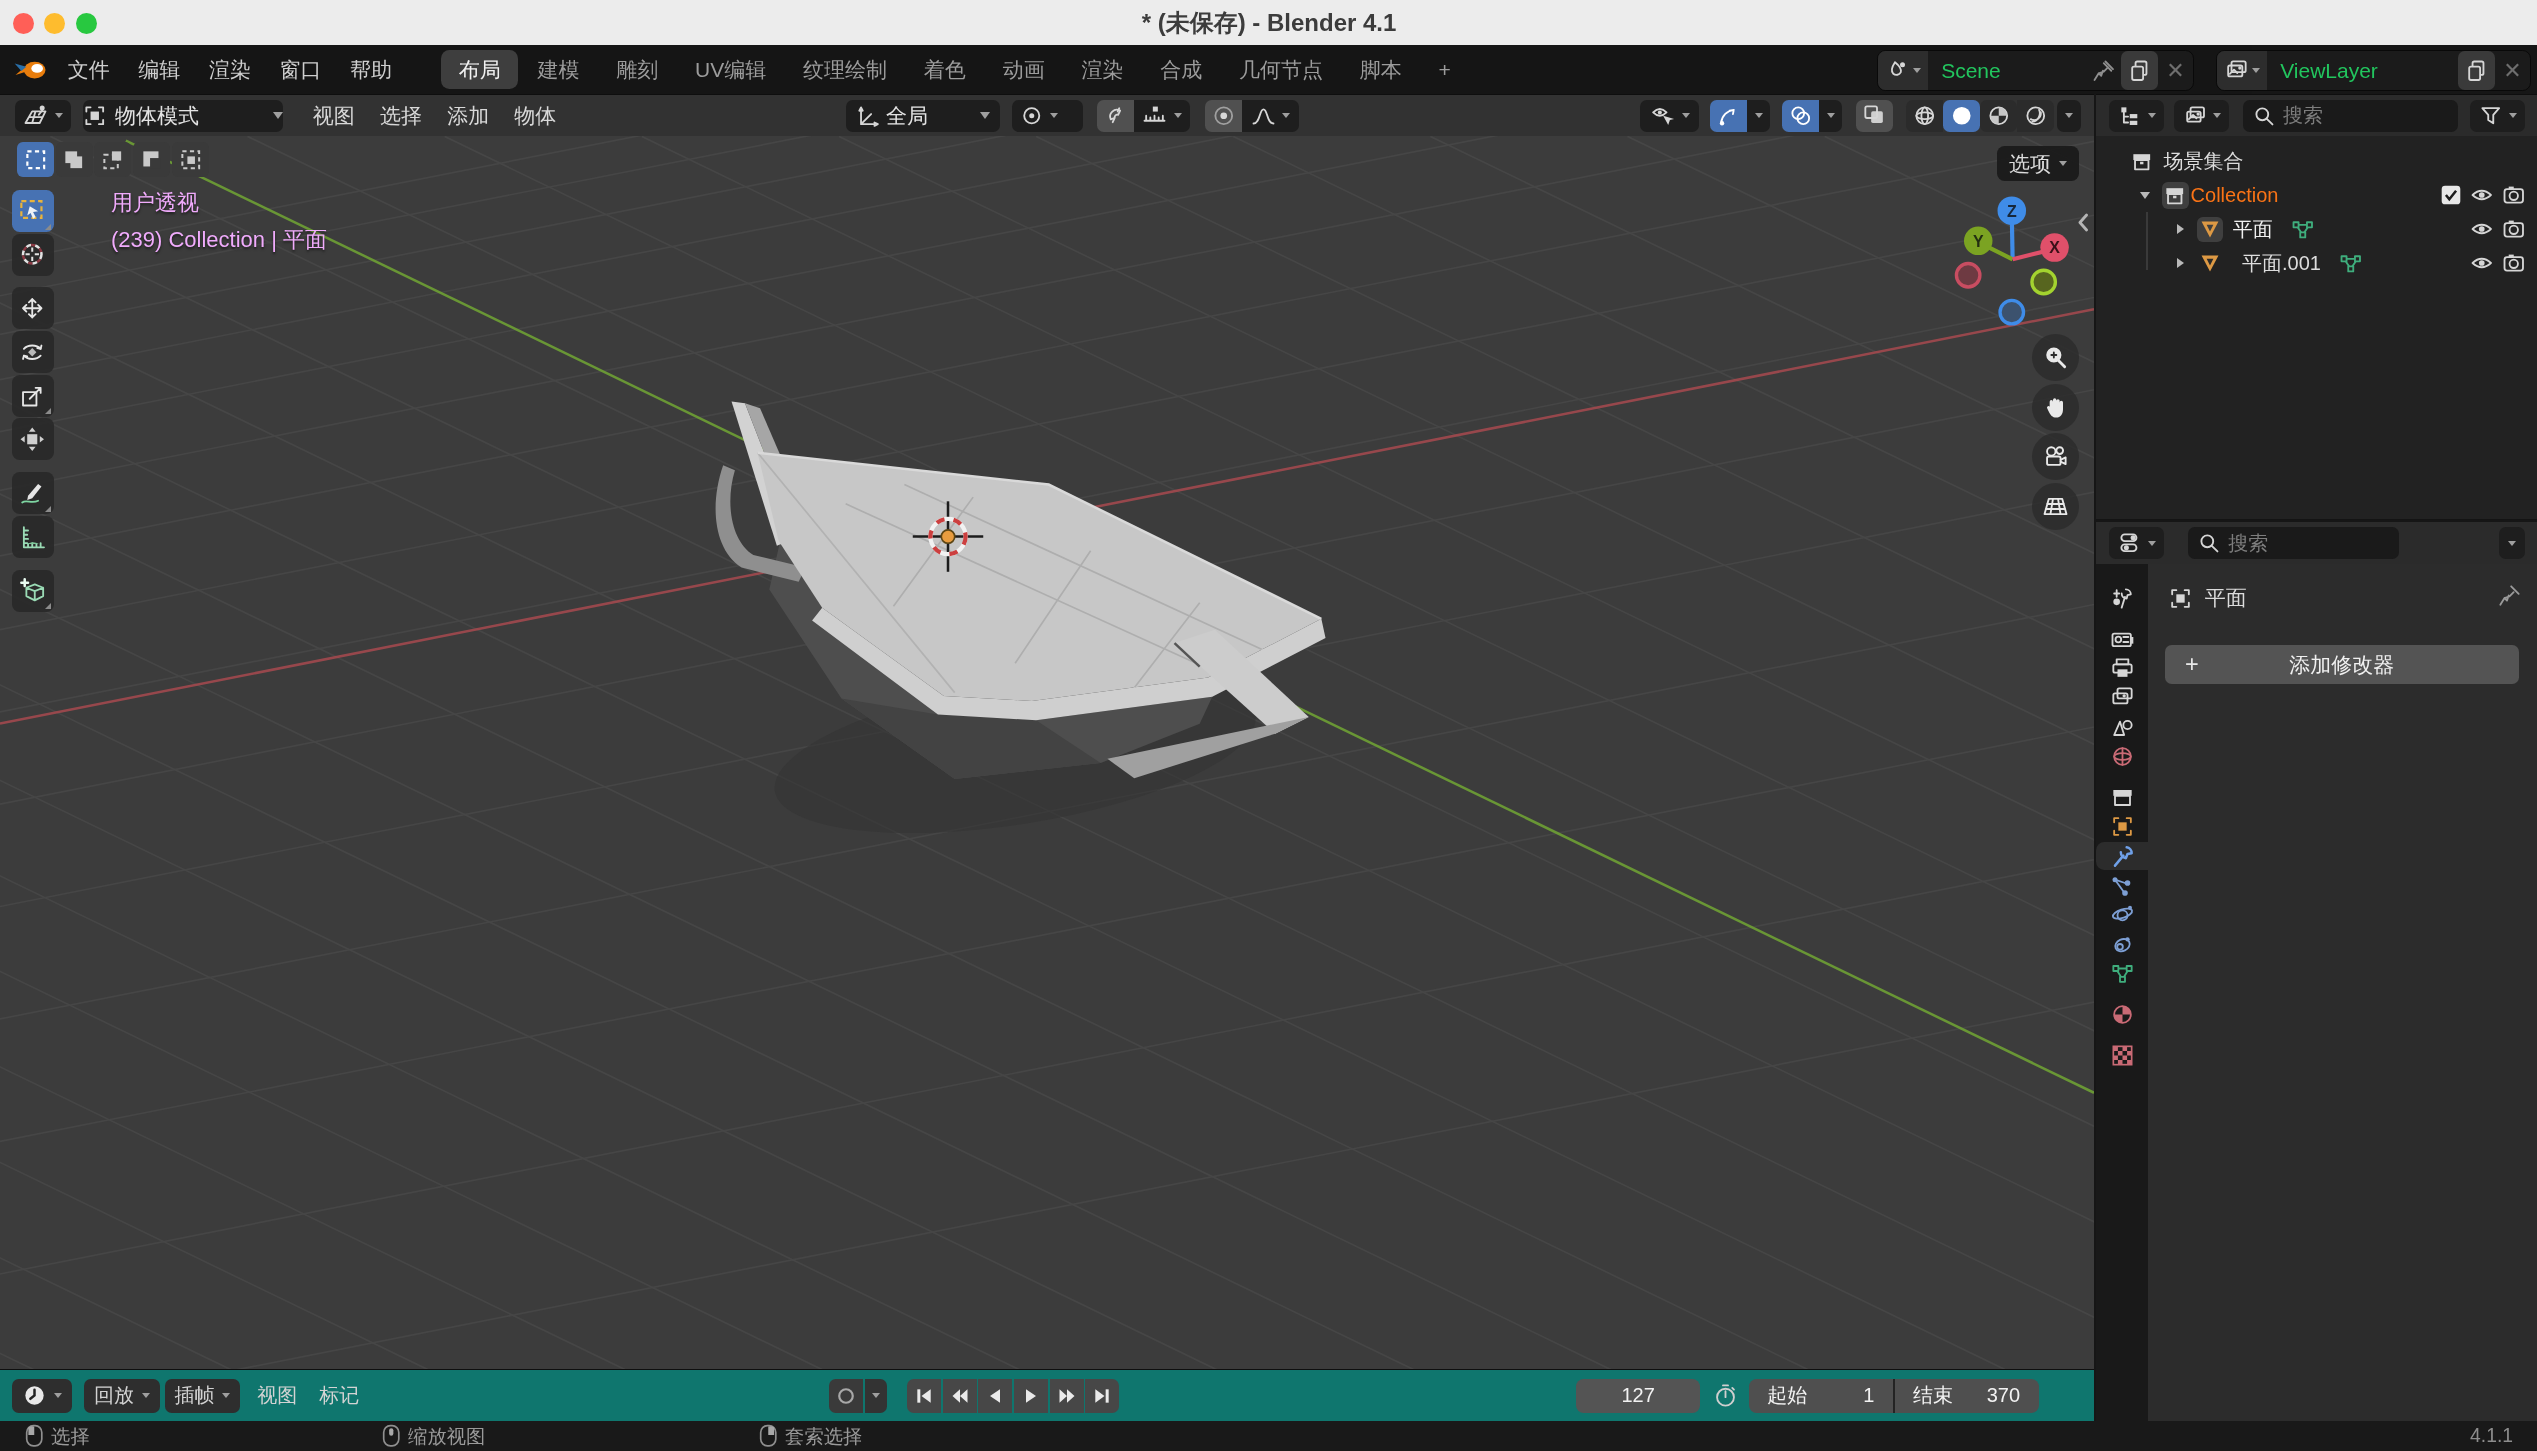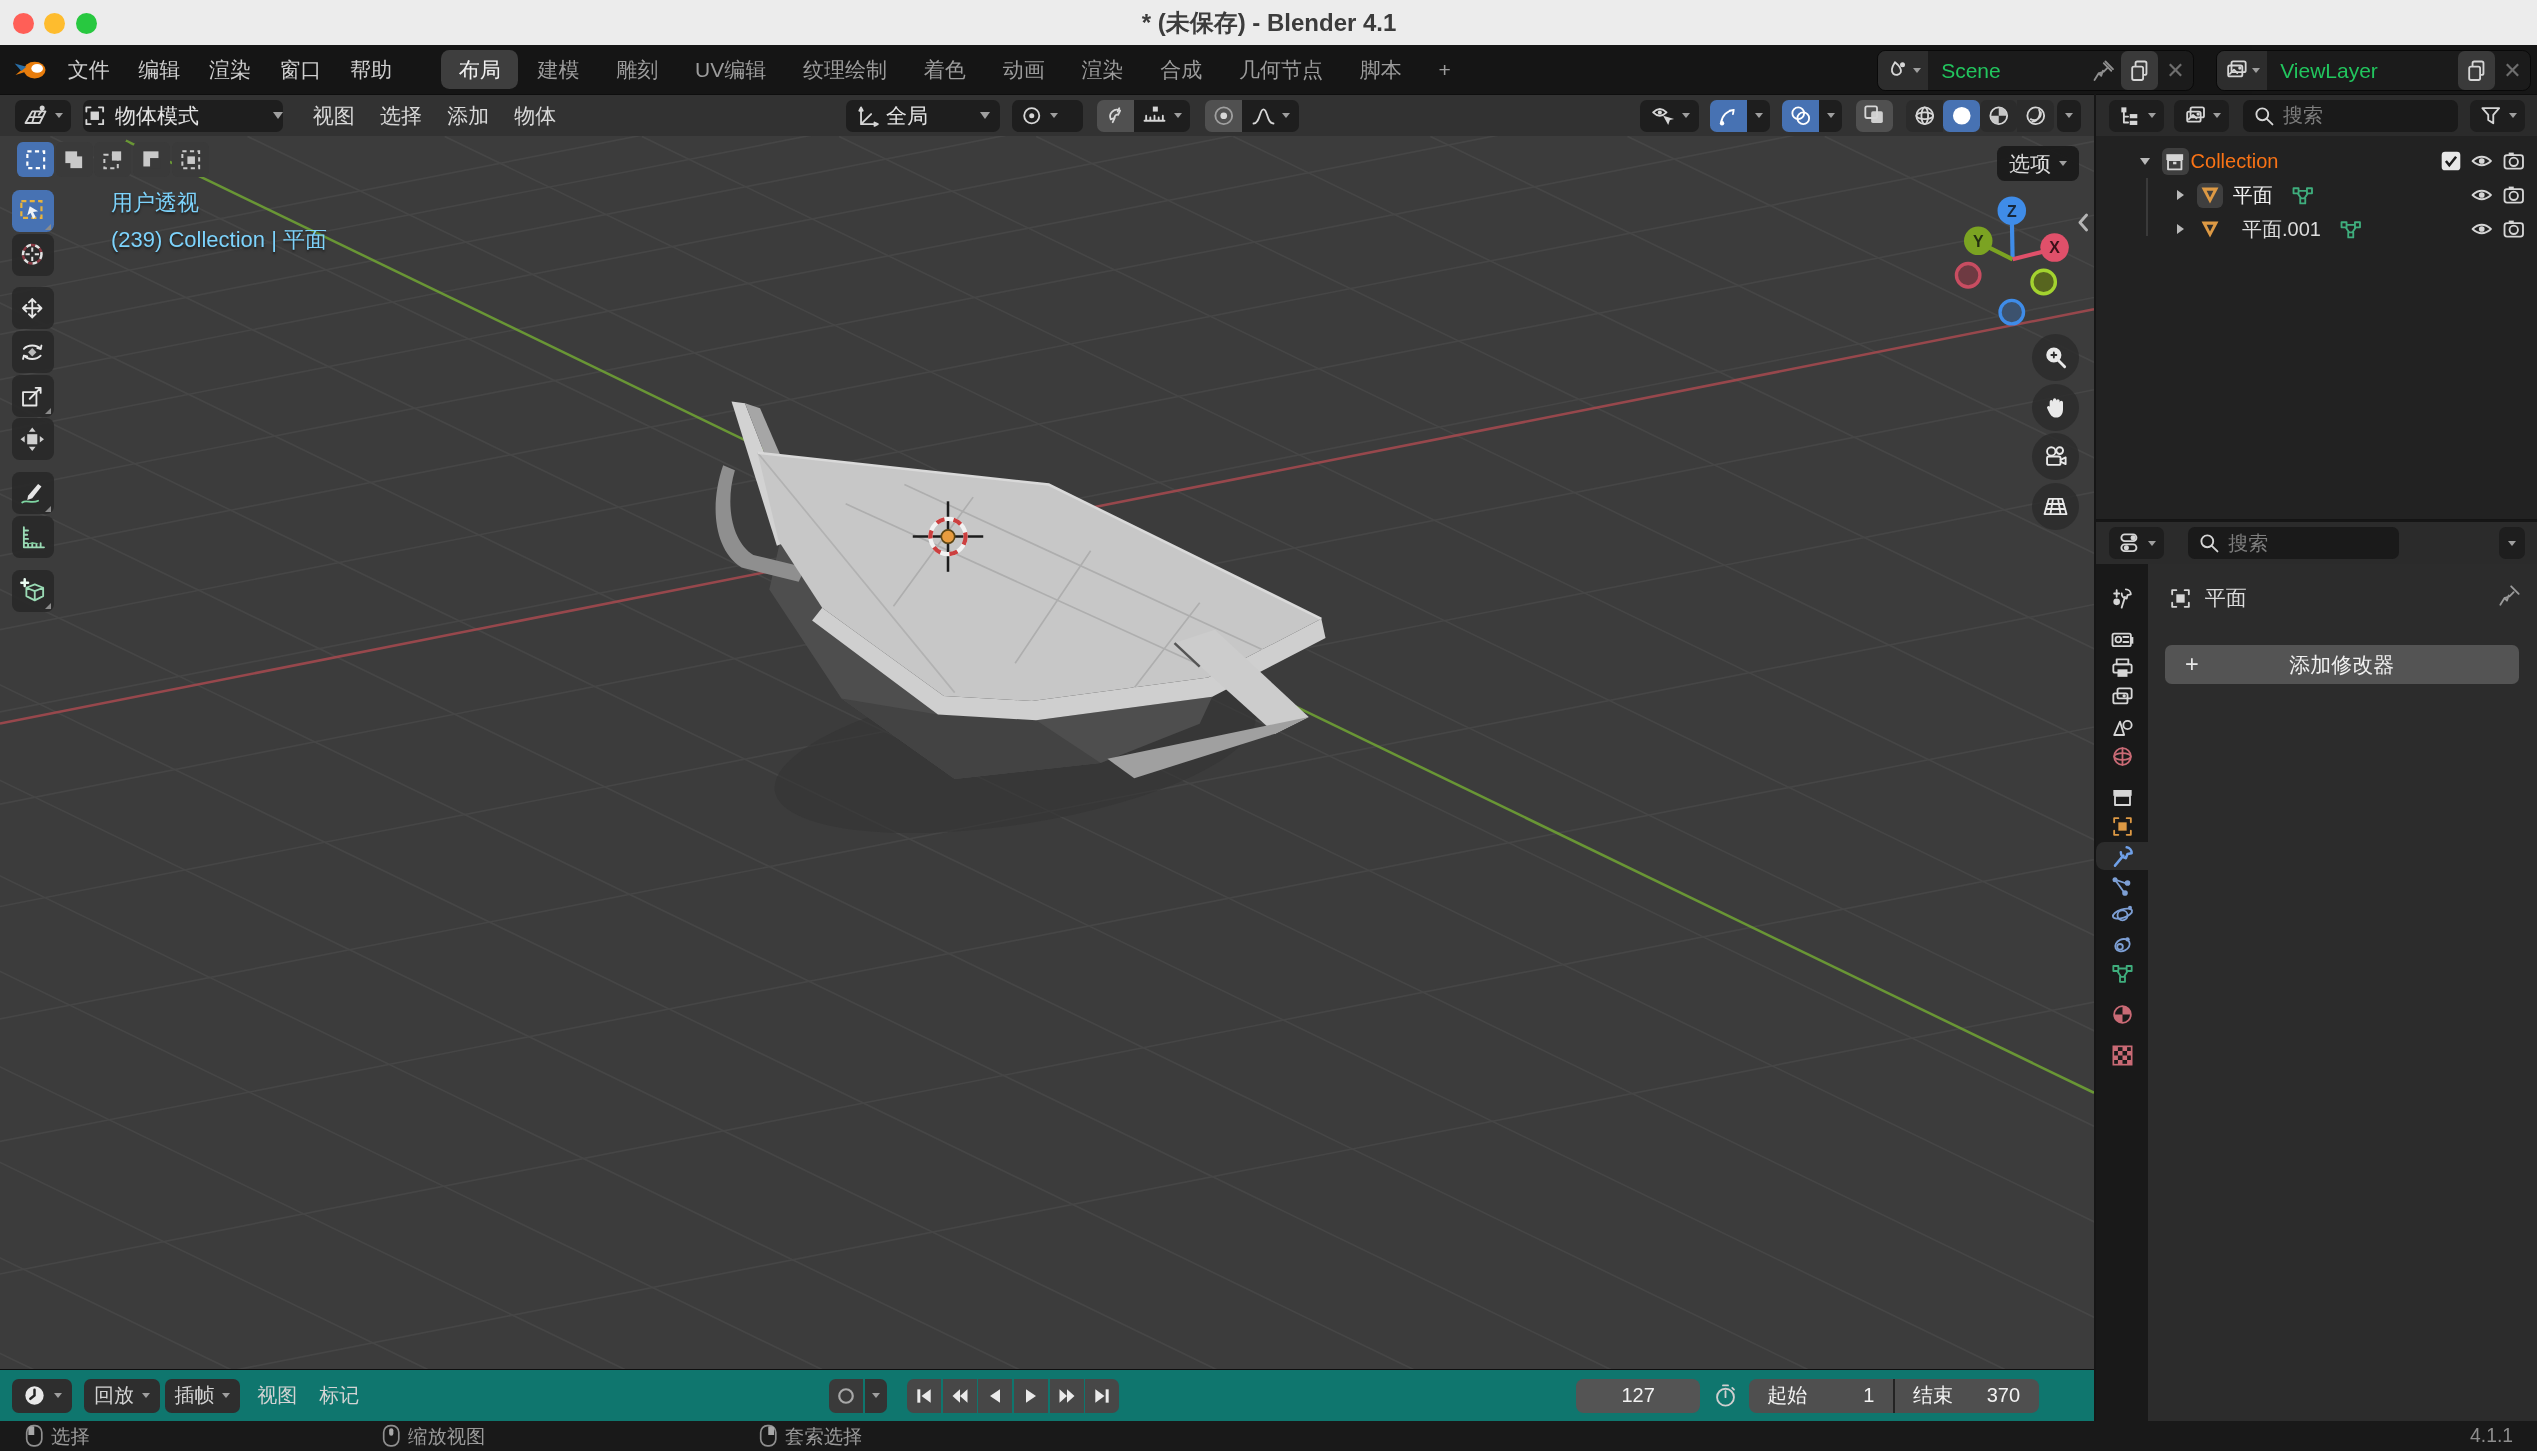--- a/index.html
+++ b/index.html
@@ -37,21 +37,21 @@
   .gray{background:#505050}
 
   
   #viewport{left:0;top:136px;width:2094px;height:1234px;background:#3c3c3c;overflow:hidden}
   #gridlines line{stroke:#464646;stroke-width:2}
   .selmode{width:37px;height:35px;border-radius:5.9px;background:#3a3a3a;margin-right:1.7px;display:flex;align-items:center;justify-content:center}
   .selmode.active{background:#4772b3}
   .tbtn{width:42px;height:42px;border-radius:7.6px;background:rgba(41,41,41,.92);margin-bottom:1.7px;display:flex;align-items:center;justify-content:center;position:relative}
   .tbtn.active{background:#4772b3}
   .tbtn .corner{position:absolute;right:2.5px;bottom:2.5px;width:0;height:0;border-left:6.7px solid transparent;border-bottom:6.7px solid #8b8b8b}
-  .vptext{color:#7dd3fc;font-size:22px;text-shadow:0 1.7px 2.5px rgba(0,0,0,.55)}
+  .vptext{color:#f0abfc;font-size:22px;text-shadow:0 1.7px 2.5px rgba(0,0,0,.55)}
   #options-pill{position:absolute;right:15px;top:10px;height:35px;background:rgba(24,24,24,.9);border-radius:7.6px;display:flex;align-items:center;padding:0 11.7px;gap:8.4px;font-size:21px;color:#dcdcdc}
   .navbtn{width:47px;height:47px;border-radius:50%;background:rgba(43,43,43,.8);display:flex;align-items:center;justify-content:center;margin-bottom:2.5px}
 
   
   #outliner{left:2096px;top:136px;width:441px;height:384px;background:#222222;border-bottom:1.7px solid #141414;box-sizing:border-box}
   .orow{height:34px;display:flex;align-items:center;font-size:20px;color:#dddddd;position:relative}
   .orow .right-icons{margin-left:auto;display:flex;align-items:center;gap:8.4px;padding-right:11.7px}
   .iconhl{background:#3f3f3f;border-radius:5.9px;padding:1.7px;display:flex}
   .treech{width:0;height:0;display:inline-block}
   .treech.down{border-left:5.9px solid transparent;border-right:5.9px solid transparent;border-top:7.6px solid #b9b9b9}
@@ -559,20 +559,28 @@
 
   <div class="abs" style="right:1.7px;top:74px">
     <svg class="i" width="18.5" height="25" viewBox="0 0 22 30" style="stroke:#b5b5b5;stroke-width:3.4">
         <path d="M15 6 L7 15 L15 24"></path>
       </svg>
   </div>
 </div>
 
 <div id="outliner" class="abs">
   <div style="height:8.4px"></div>
+  <div class="orow" style="padding-left:34px">
+    <svg class="i" width="23.5" height="23.5" viewBox="0 0 28 28" style="margin-right:10px">
+        <rect x="4" y="5" width="20" height="7" fill="#d6d6d6" stroke="none"></rect>
+        <rect x="6" y="12" width="16" height="11" fill="none"></rect>
+        <rect x="12" y="14" width="4" height="3" fill="#d6d6d6" stroke="none"></rect>
+      </svg>
+    <span>场景集合</span>
+  </div>
   <div class="orow">
     <span class="treech down" style="margin-left:44px"></span>
     <span class="iconhl" style="margin-left:11.7px">
       <svg class="i" width="23.5" height="23.5" viewBox="0 0 28 28">
           <rect x="4" y="5" width="20" height="7" fill="#d6d6d6" stroke="none"></rect>
           <rect x="6" y="12" width="16" height="11" fill="none"></rect>
           <rect x="12" y="14" width="4" height="3" fill="#d6d6d6" stroke="none"></rect>
         </svg>
     </span>
     <span style="margin-left:2px;color:#f97316">Collection</span>

